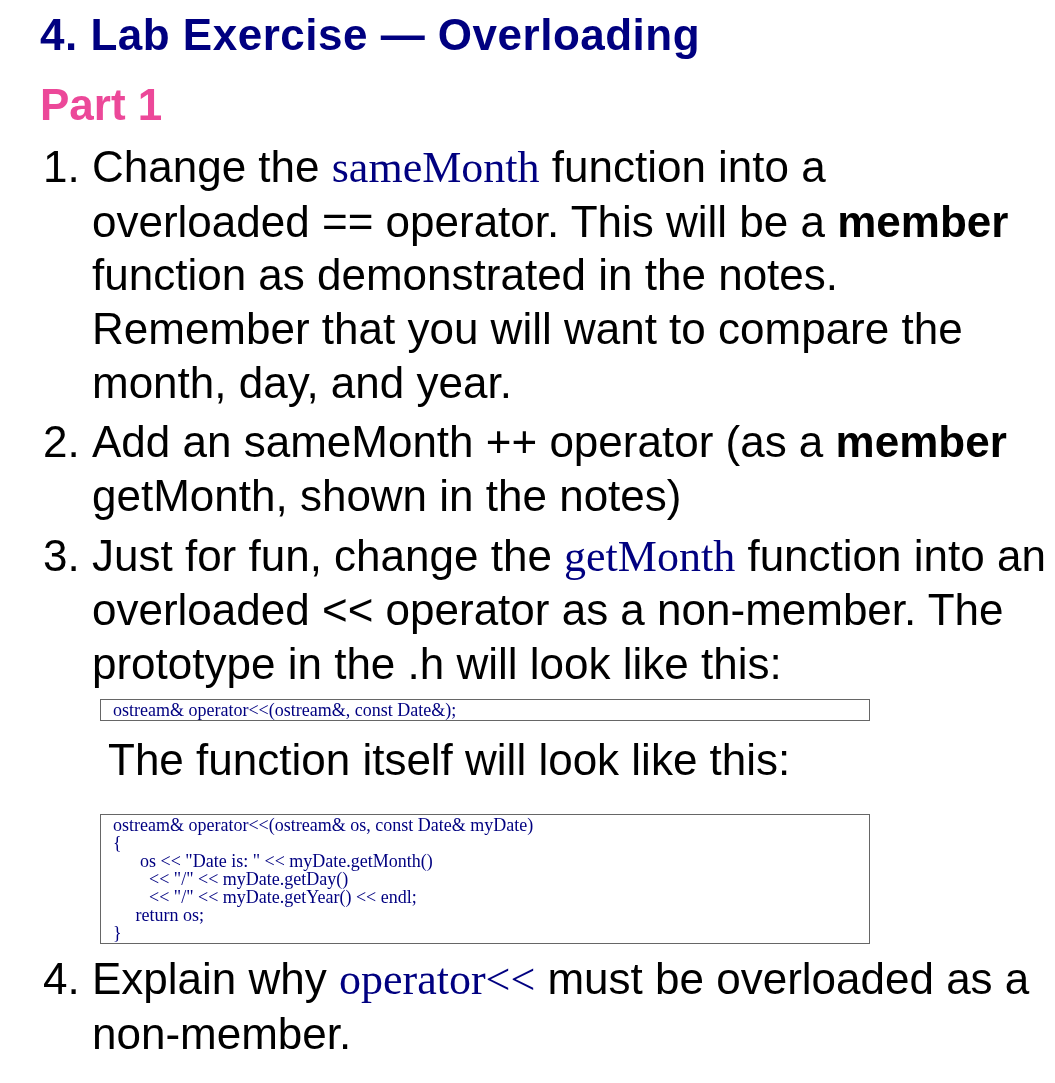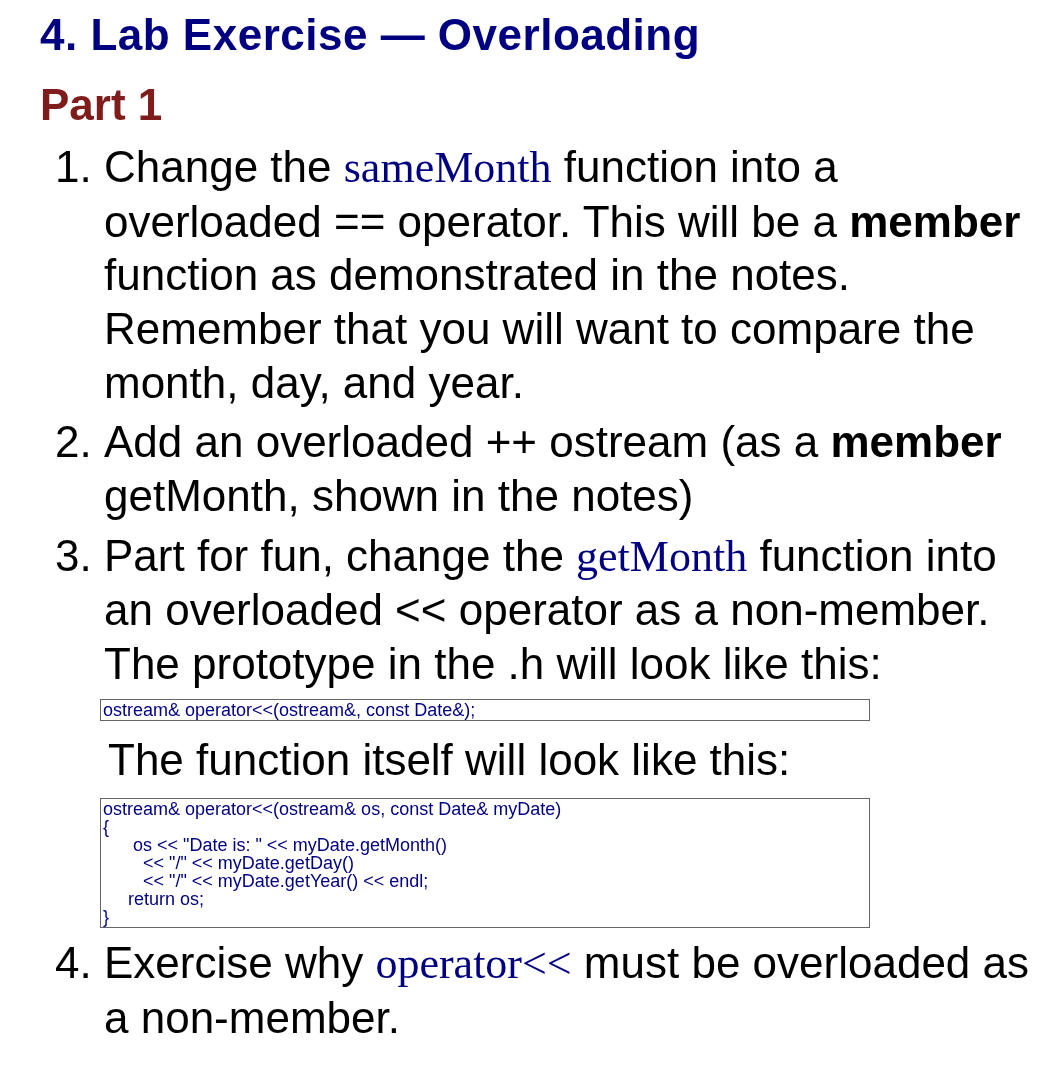--- a/index.html
+++ b/index.html
@@ -14,88 +14,88 @@
     padding: 0 0 30px 0;
   }
   .h1 {
     color: #000080;
     font-weight: 700;
     font-size: 44px;
     margin: 10px 0 17px 40px;
     letter-spacing: 0.5px;
   }
   .h2 {
-    color: #7f1d1d;
+    color: #ec4899;
     font-weight: 700;
     font-size: 44px;
     margin: 20px 0 10px 40px;
   }
   ol.main {
     list-style: decimal;
     font-size: 44px;
     margin: 0 0 0 40px;
     padding-left: 48px;
   }
   ol.main > li {
-    margin: 0 0 6px 16px;
+    margin: 0 0 6px 4px;
     line-height: 1.22;
   }
   .bold { font-weight: 700; }
   .code-inline {
     font-family: Georgia, "Times New Roman", serif;
     color: #000080;
     font-size: 44px;
   }
   .para {
     font-size: 44px;
-    margin: 12px 0 12px 108px;
+    margin: 12px 0 28px 108px;
     line-height: 1.22;
   }
   pre.codebox {
-    font-family: Liberation Sans, sans-serif;
+    font-family: Liberation Serif, serif;
     color: #000080;
     font-size: 18px;
     line-height: 1.0;
     border: 1px solid #666666;
     background: #ffffff;
     margin: 8px 0 8px 100px;
-    padding: 1px 2px 1px 2px;
+    padding: 1px 2px 1px 12px;
     width: 770px;
     white-space: pre;
     overflow: hidden;
     box-sizing: border-box;
   }
 </style>
 </head>
 <body>
 
 <div class="h1">4. Lab Exercise — Overloading</div>
 <div class="h2">Part 1</div>
 
 <ol class="main">
   <li>
     <span>Change the </span><span class="code-inline">sameMonth</span><span> function into a overloaded == operator. This will be a </span><span class="bold">member</span><span> function as demonstrated in the notes. Remember that you will want to compare the month, day, and year.</span>
   </li>
   <li>
-    <span>Add an overloaded ++ ostream (as a </span><span class="bold">member</span><span> getMonth, shown in the notes)</span>
+    <span>Add an sameMonth ++ operator (as a </span><span class="bold">member</span><span> getMonth, shown in the notes)</span>
   </li>
   <li>
-    <span>Part for fun, change the </span><span class="code-inline">getMonth</span><span> function into an overloaded &lt;&lt; operator as a non-member. The prototype in the .h will look like this:</span>
+    <span>Just for fun, change the </span><span class="code-inline">getMonth</span><span> function into an overloaded &lt;&lt; operator as a non-member. The prototype in the .h will look like this:</span>
   </li>
 </ol>
 
 <pre class="codebox">ostream&amp; operator&lt;&lt;(ostream&amp;, const Date&amp;);</pre>
 
 <div class="para">The function itself will look like this:</div>
 
 <pre class="codebox">ostream&amp; operator&lt;&lt;(ostream&amp; os, const Date&amp; myDate)
 {
       os &lt;&lt; "Date is: " &lt;&lt; myDate.getMonth()
         &lt;&lt; "/" &lt;&lt; myDate.getDay()
         &lt;&lt; "/" &lt;&lt; myDate.getYear() &lt;&lt; endl;
      return os;
 }</pre>
 
 <ol class="main" start="4">
   <li>
-    <span>Exercise why </span><span class="code-inline">operator&lt;&lt;</span><span> must be overloaded as a non-member.</span>
+    <span>Explain why </span><span class="code-inline">operator&lt;&lt;</span><span> must be overloaded as a non-member.</span>
   </li>
 </ol>
 
 </body></html>

